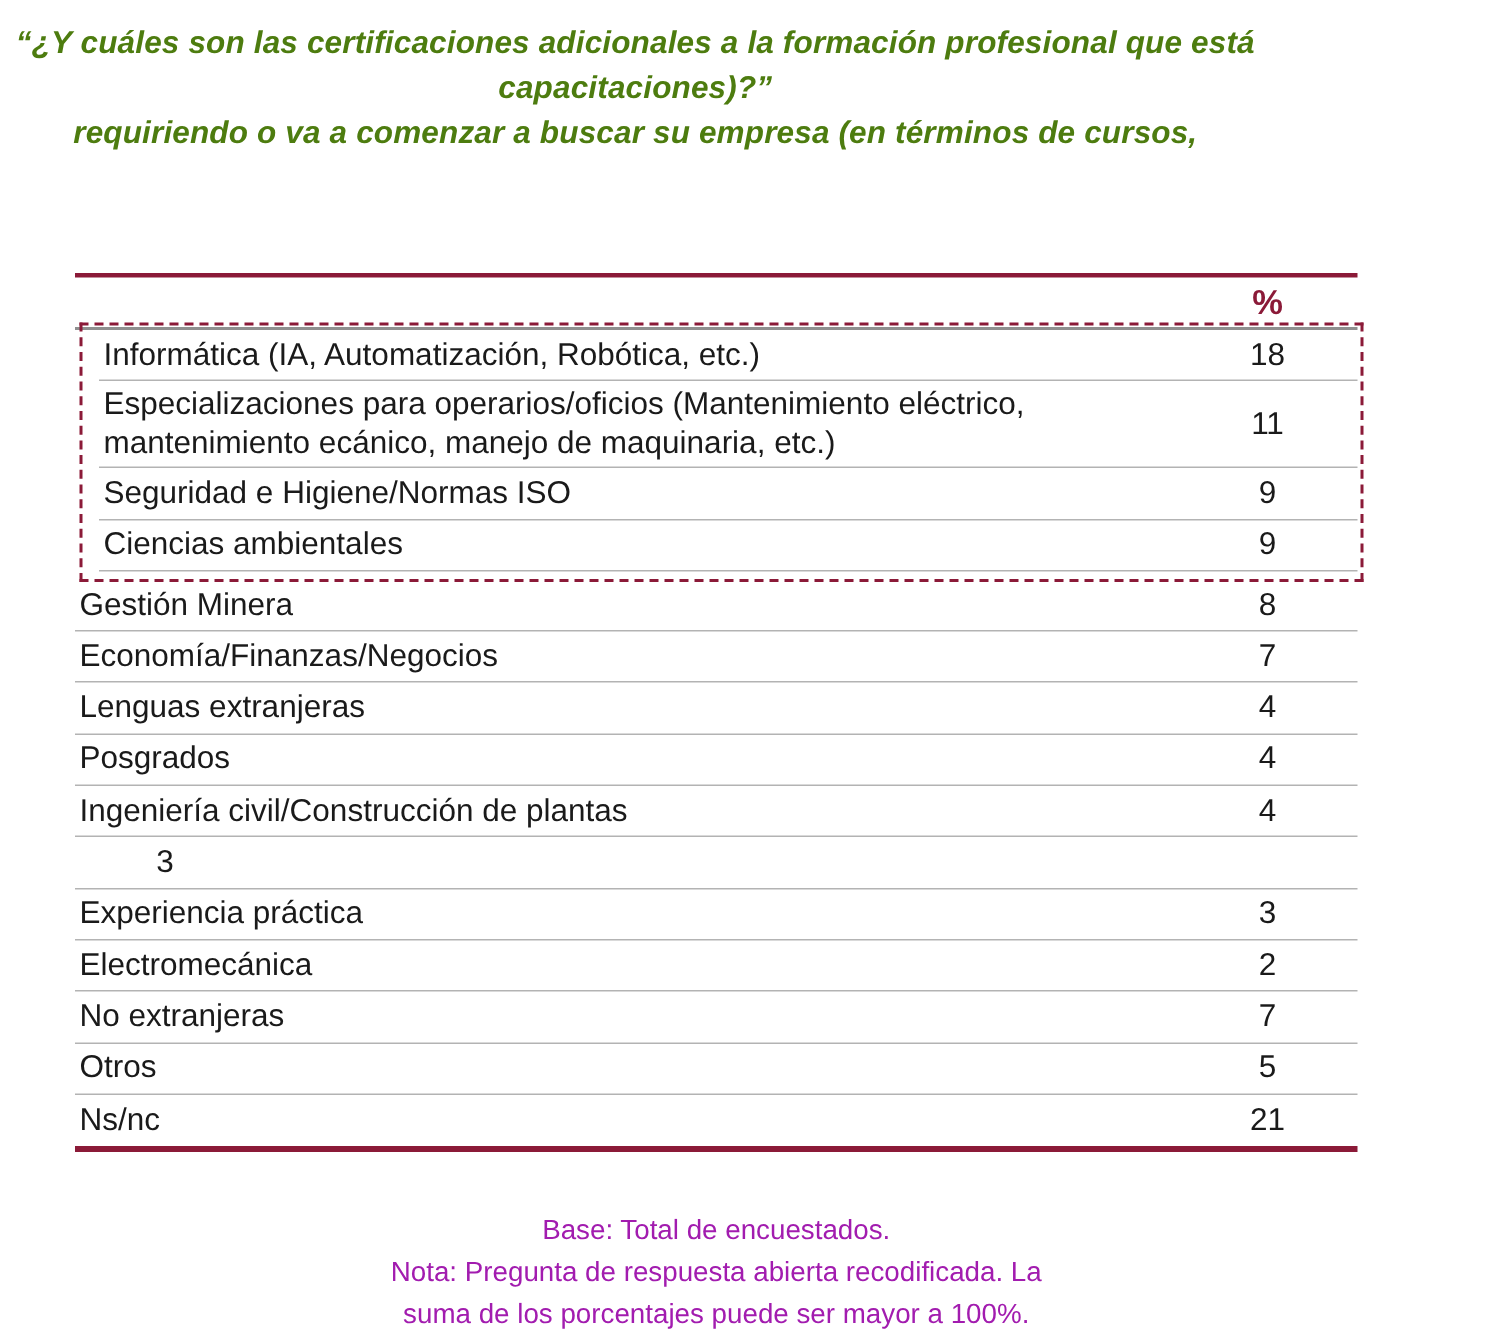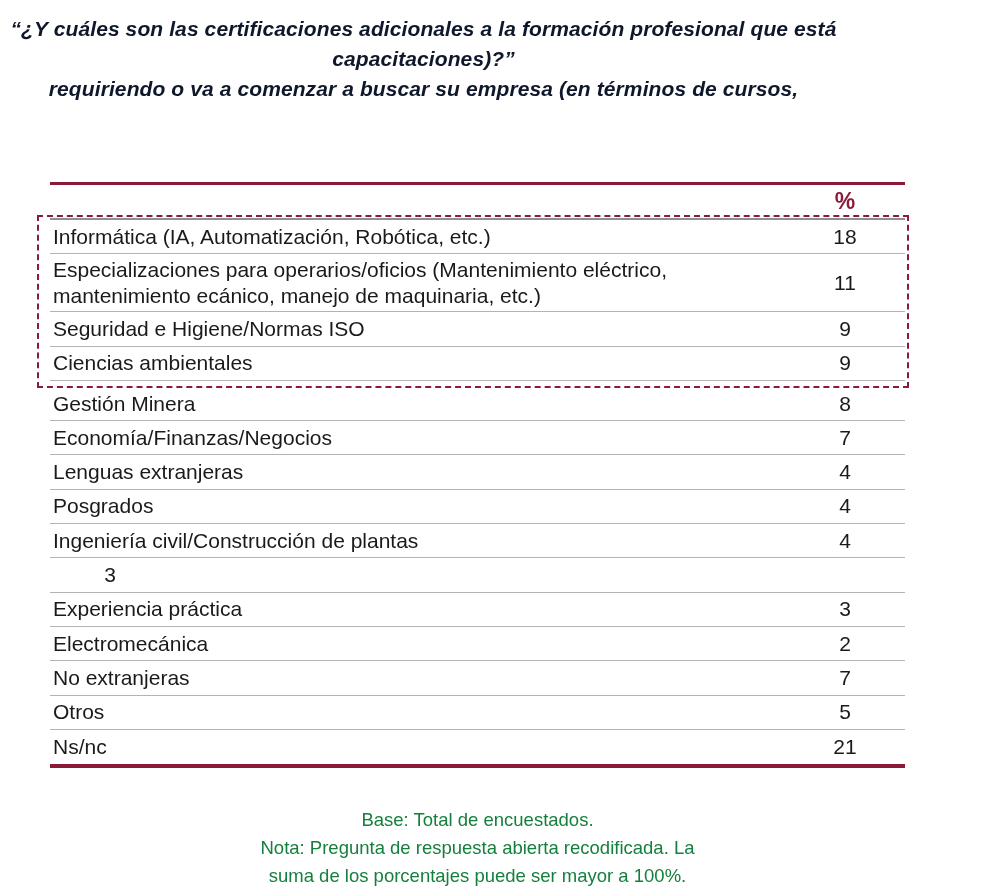--- a/index.html
+++ b/index.html
@@ -21,21 +21,21 @@
   .question-title {
     position: absolute;
     top: 14px;
     left: 0;
     width: 847px;
     text-align: center;
     font-style: italic;
     font-weight: 700;
     font-size: 21px;
     line-height: 30px;
-    color: #0f172a;
+    color: #4d7c0f;
     letter-spacing: 0.1px;
   }
   .title-line { white-space: nowrap; }
 
   
   .results-table {
     position: absolute;
     top: 182px;
     left: 50px;
     width: 855px;
@@ -72,20 +72,21 @@
   .row .cell-label {
     flex: 1;
     padding-left: 3px;
     line-height: 26px;
   }
   .row .cell-value { font-size: 21px; }
 
   .hl-group {
     position: relative;
     padding-bottom: 6px;
+    margin-left: 16px;
   }
   .hl-group::before {
     content: "";
     position: absolute;
     top: -5px;
     left: -13px;
     right: -4px;
     bottom: -1px;
     border: 2px dashed #8B1A38;
     pointer-events: none;
@@ -98,21 +99,21 @@
 
   
   .footer-notes {
     position: absolute;
     top: 806px;
     left: 50px;
     width: 855px;
     text-align: center;
     font-size: 18.5px;
     line-height: 28px;
-    color: #15803d;
+    color: #a21caf;
   }
 </style>
 </head>
 <body>
 
 <div class="page">
 
   <div class="question-title">
       <div class="title-line">“¿Y cuáles  son las certificaciones adicionales a la formación profesional que está</div>
       <div class="title-line">capacitaciones)?”</div>

